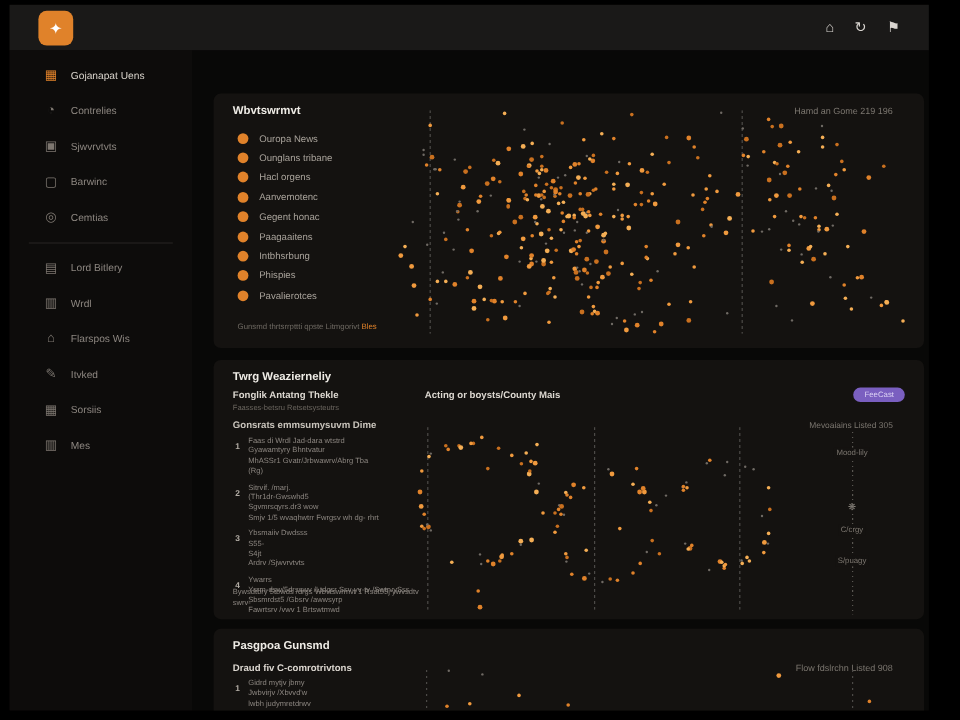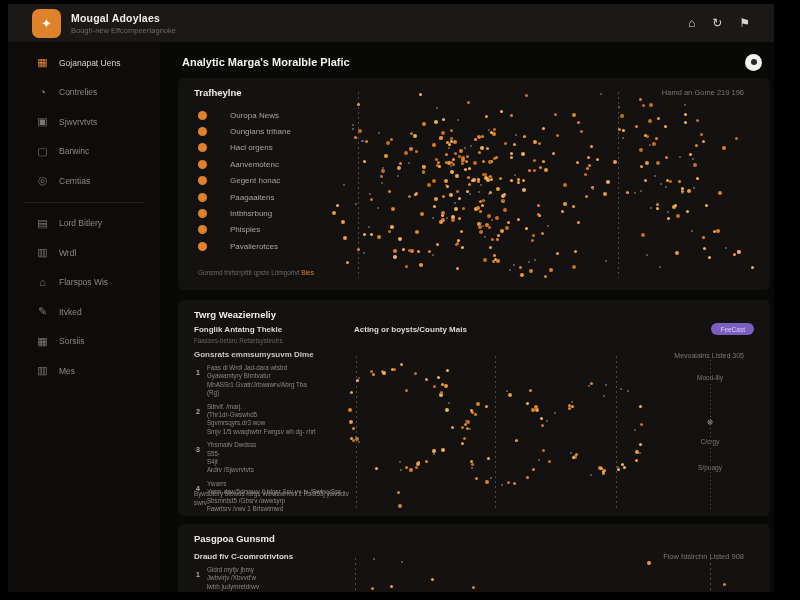--- a/index.html
+++ b/index.html
@@ -40,21 +40,21 @@
   .card { position:absolute; left:18px; width:592px; background:#141210; border-radius:6px; overflow:hidden; }
   .card1 { top:36px; height:212px; }
   .card2 { top:258px; height:216px; }
   .card3 { top:482px; height:118px; }
 
   .card-title { position:absolute; left:16px; top:9px; color:#efece6; font-size:9.5px; font-weight:bold; }
   .card-meta  { position:absolute; right:26px; top:10px; color:#7b766f; font-size:7.5px; }
 
   
   .legend { position:absolute; left:20px; top:29px; }
-  .legend-row { display:flex; align-items:center; height:16.4px; gap:23px; cursor:pointer; }
+  .legend-row { display:flex; align-items:center; height:16.4px; gap:9px; cursor:pointer; }
   .legend-dot { width:9px; height:9px; border-radius:50%; flex:0 0 9px; }
   .legend-label { color:#a8a29a; font-size:8px; white-space:nowrap; }
   .values { position:absolute; right:30px; top:31px; text-align:right; }
   .value-row { height:16.3px; color:#8d8780; font-size:8px; }
   .card-footer { position:absolute; left:20px; bottom:14px; font-size:6.5px; color:#6e6962; }
   .card-footer .f-link { color:#e0822a; cursor:pointer; }
 
   
   .scatter { position:absolute; }
   .scatter1 { left:150px; top:14px; width:428px; height:186px; }
@@ -91,24 +91,20 @@
 </head>
 <body>
 
 <div class="frame">
   <div class="app">
 
     <div class="topbar">
       <div class="logo">
         <span>✦</span>
       </div>
-      <div class="brand">
-        <div class="brand-title">Mougal Adoylaes</div>
-        <div class="brand-sub">Bough-new Effcompeertagnoke</div>
-      </div>
       <div class="topbar-icons" id="topbar-icons">
           <span class="tb-icon">⌂</span>
           <span class="tb-icon">↻</span>
           <span class="tb-icon">⚑</span>
         </div>
     </div>
 
     <div class="sidebar" id="sidebar">
         <div class="side-item active">
           <span class="s-icon">▦</span>
@@ -152,27 +148,23 @@
           <span>Sorsiis</span>
         </div>
         <div class="side-item">
           <span class="s-icon">▥</span>
           <span>Mes</span>
         </div>
       </div>
 
     <div class="main">
 
-      <div class="page-head">
-        <div class="page-title">Analytic Marga's Moralble Plafic</div>
-        <div class="round-btn"></div>
-      </div>
 
       <div class="card card1">
-        <div class="card-title">Trafheylne</div>
+        <div class="card-title">Wbvtswrmvt</div>
         <div class="card-meta">Hamd an Gome 219 196</div>
         <div class="scatter scatter1" id="scatter1">
             <div class="vline" style="left: 7.1%;"></div>
             <div class="vline" style="left: 67.8%;"></div>
             <div class="dot" style="background: rgb(240, 154, 62); width: 3px; height: 3px; left: 57.8344%; top: 37.0473%;"></div>
             <div class="dot" style="background: rgb(111, 106, 100); width: 2px; height: 2px; left: 18.6389%; top: 37.4546%;"></div>
             <div class="dot" style="background: rgb(201, 112, 31); width: 4px; height: 4px; left: 26.4419%; top: 20.9662%;"></div>
             <div class="dot" style="background: rgb(111, 106, 100); width: 2px; height: 2px; left: 33.0295%; top: 40.5984%;"></div>
             <div class="dot" style="background: rgb(111, 106, 100); width: 2px; height: 2px; left: 28.5748%; top: 39.1447%;"></div>
             <div class="dot" style="background: rgb(201, 112, 31); width: 3px; height: 3px; left: 29.3754%; top: 32.1945%;"></div>

